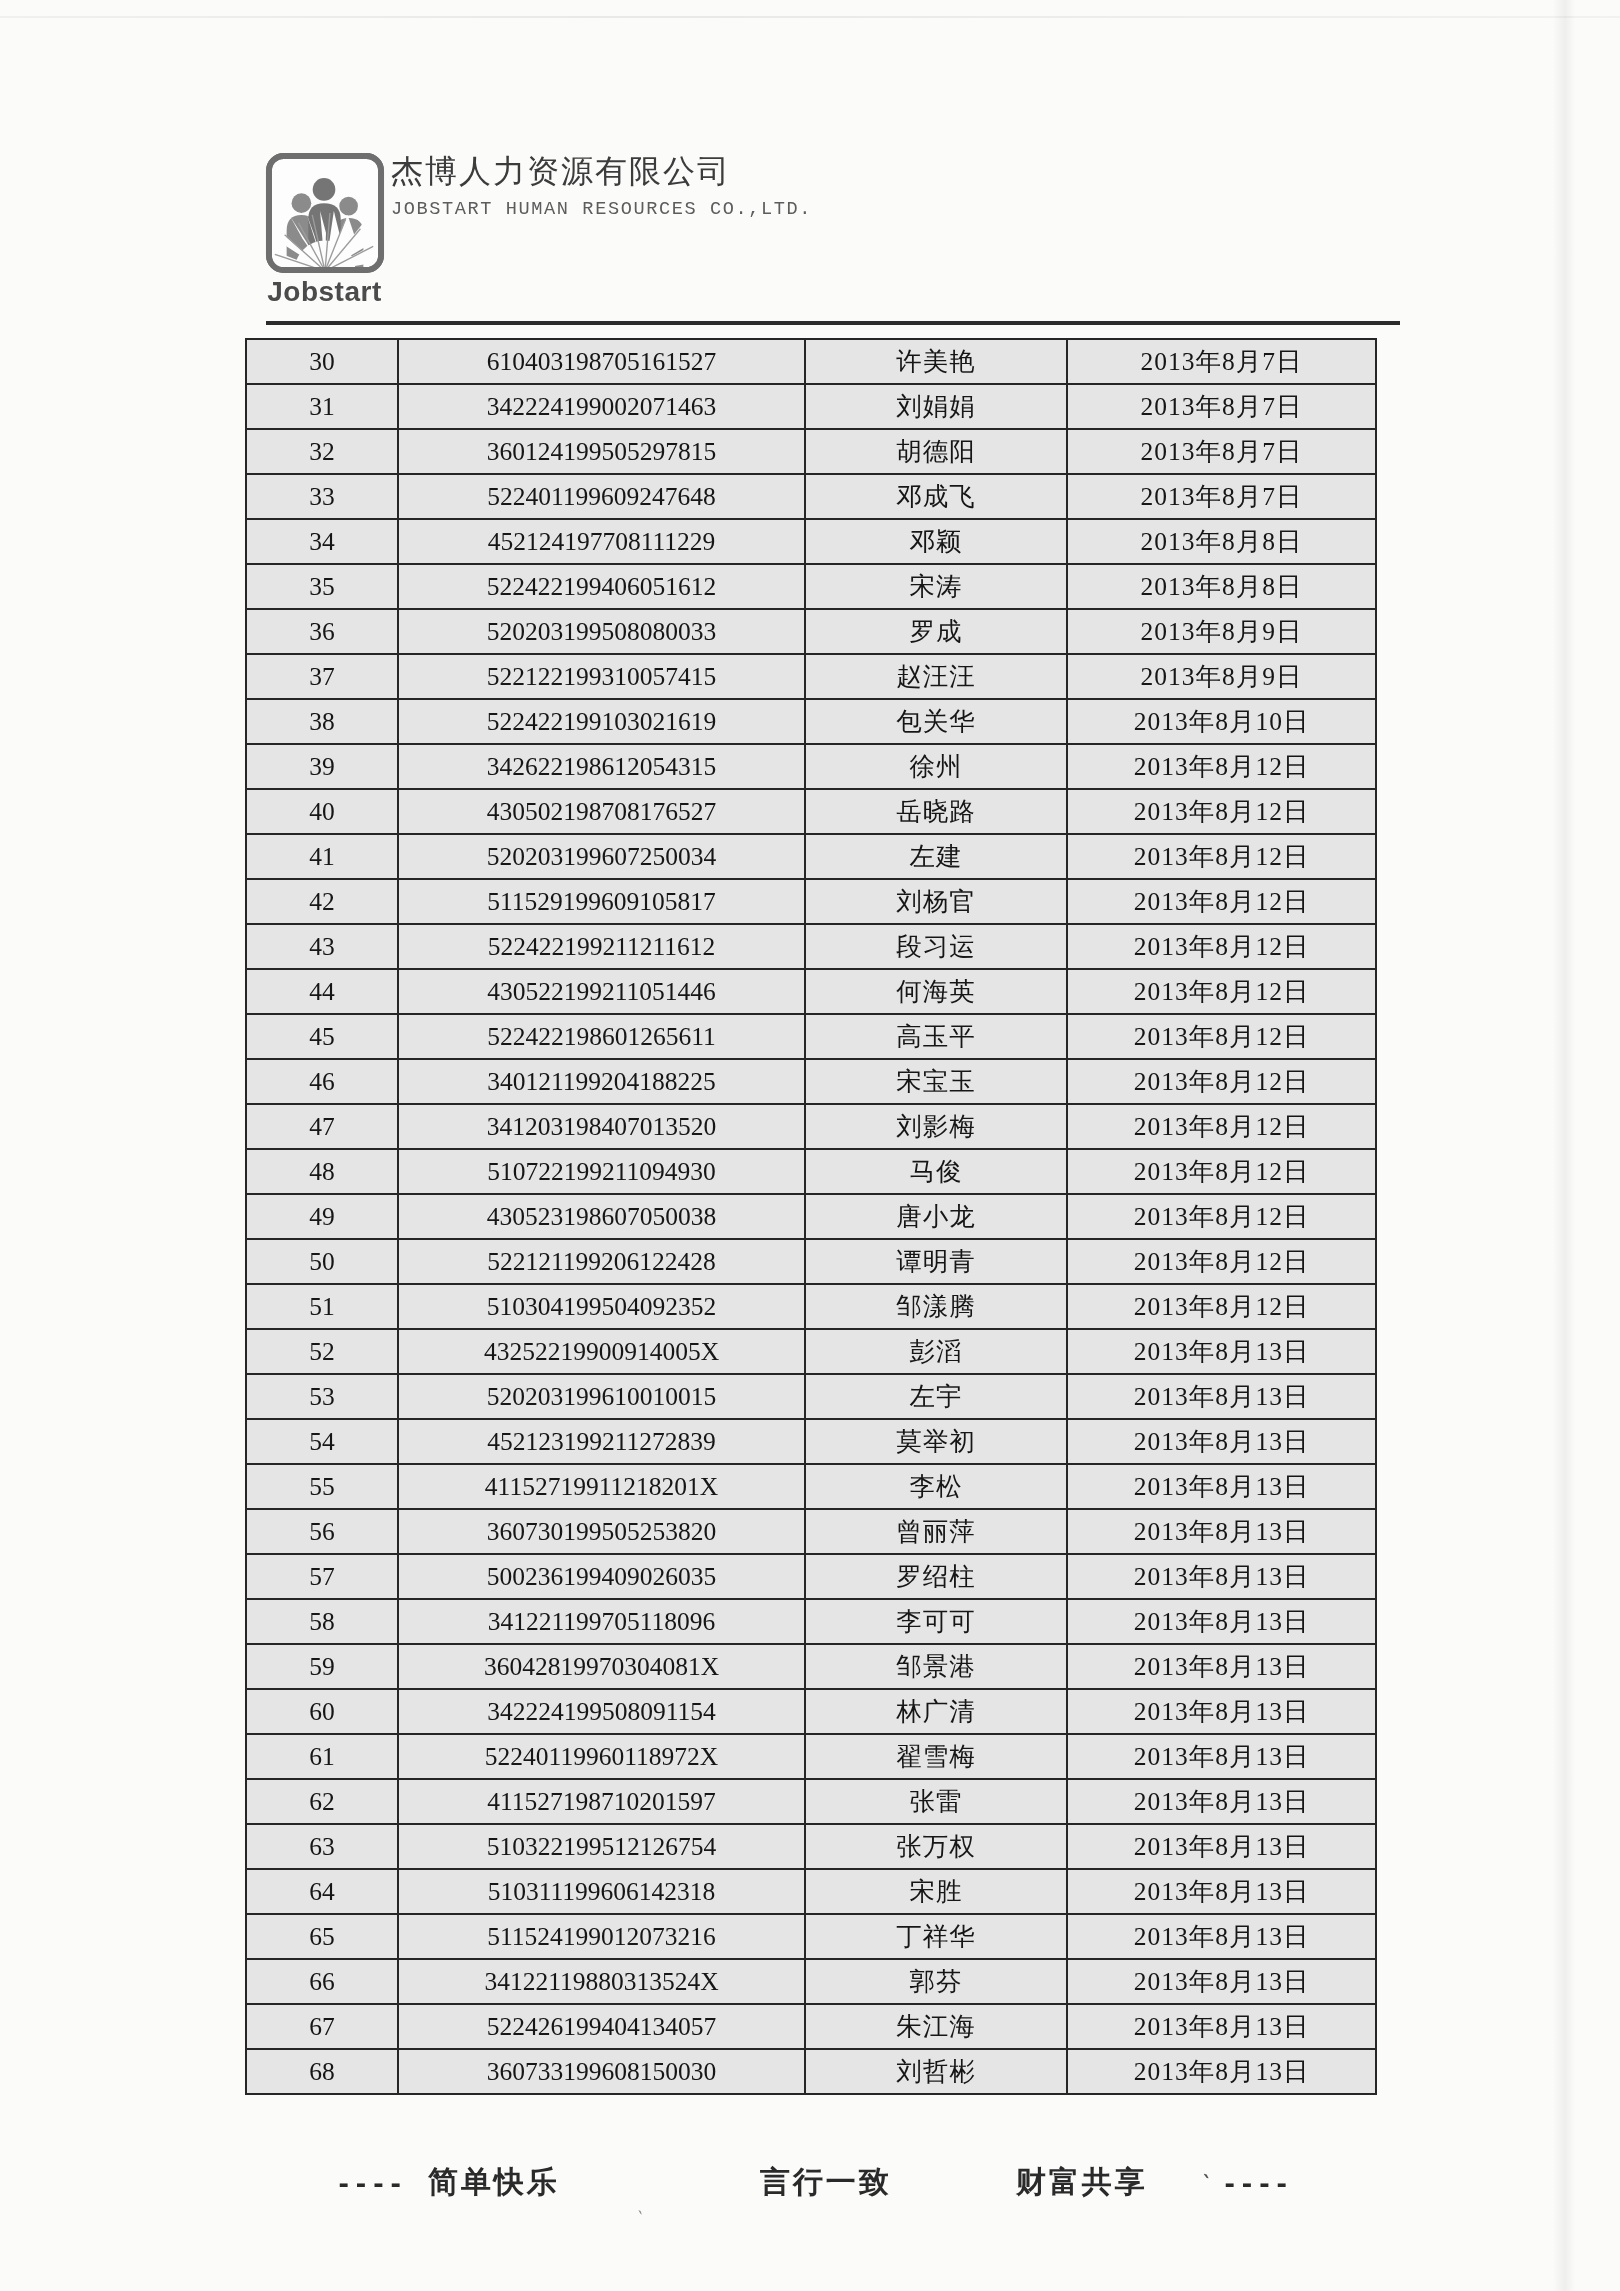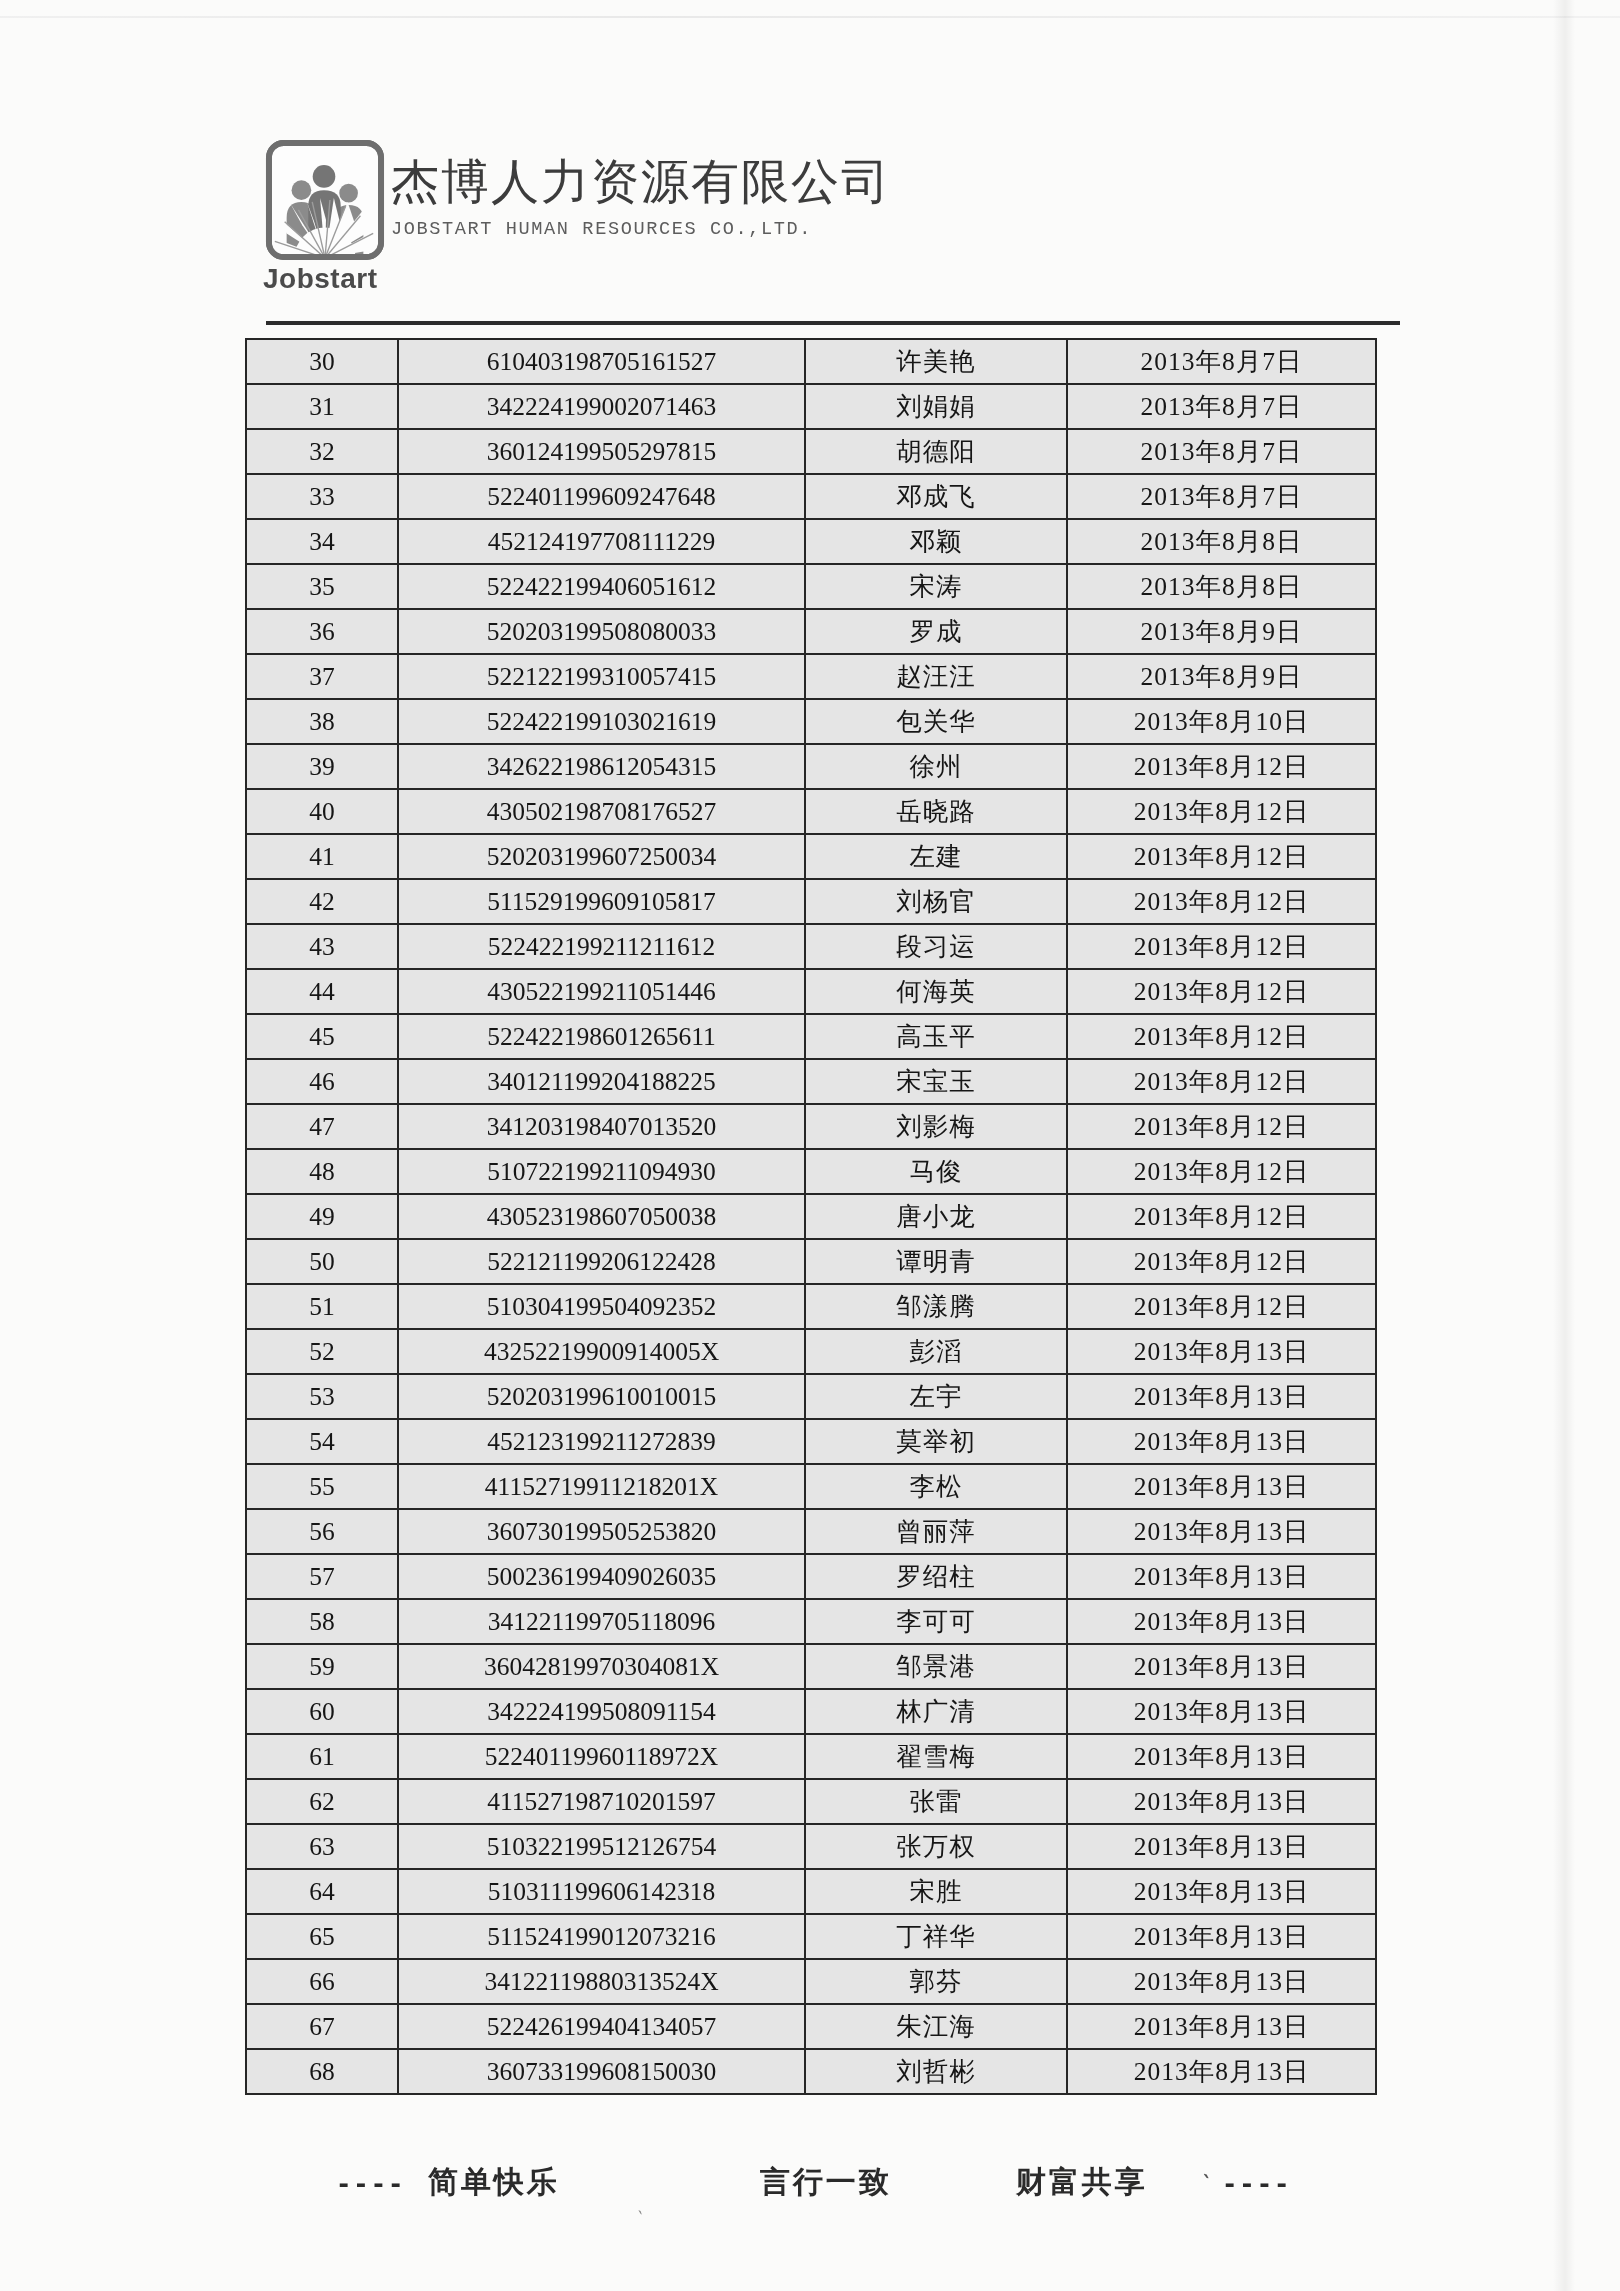--- a/index.html
+++ b/index.html
@@ -9,26 +9,26 @@
     font-family:"Liberation Sans","DejaVu Sans",sans-serif;
     color:#1e1e1e;
   }
   .scan-top-line{position:absolute;left:0;top:15.7px;width:100%;height:2px;
     background:linear-gradient(90deg,#ededed, #e4e4e4 40%, #efefef);opacity:.8;}
   .scan-right-edge{position:absolute;top:0;right:45px;width:21.6px;height:100%;
     background:linear-gradient(90deg, rgba(0,0,0,0) 0%, rgba(0,0,0,0.05) 55%, rgba(0,0,0,0) 100%);}
   .scan-speck{position:absolute;color:#8a8a8a;font-size:19.6px;transform:rotate(18deg);}
 
   
-  .logo-wrap{position:absolute;left:263px;top:139px;width:123px;text-align:left;}
+  .logo-wrap{position:absolute;left:263px;top:152px;width:123px;text-align:center;}
   .logo-svg{display:block;margin:0 auto;}
   .logo-word{margin-top:2px;font-weight:bold;font-size:28px;letter-spacing:0.5px;color:#4b4b4b;
     font-family:"Liberation Sans",sans-serif;}
   .company-block{position:absolute;left:391px;top:150px;}
-  .company-cn{font-size:48px;color:#3c3c3c;letter-spacing:2px;
+  .company-cn{font-size:32px;color:#3c3c3c;letter-spacing:2px;
     font-family:Liberation Serif, serif;font-weight:500;}
   .company-en{margin-top:4.9px;font-size:18.6px;color:#5d5d5d;letter-spacing:1.6px;
     font-family:Liberation Mono, monospace;}
 
   .header-rule{position:absolute;left:266px;top:321px;width:1134px;height:3.9px;background:#2c2c2c;}
 
   
   .roster-table{position:absolute;left:245px;top:338px;border-collapse:collapse;table-layout:fixed;
     background:#e5e5e5;}
   .roster-table td{

